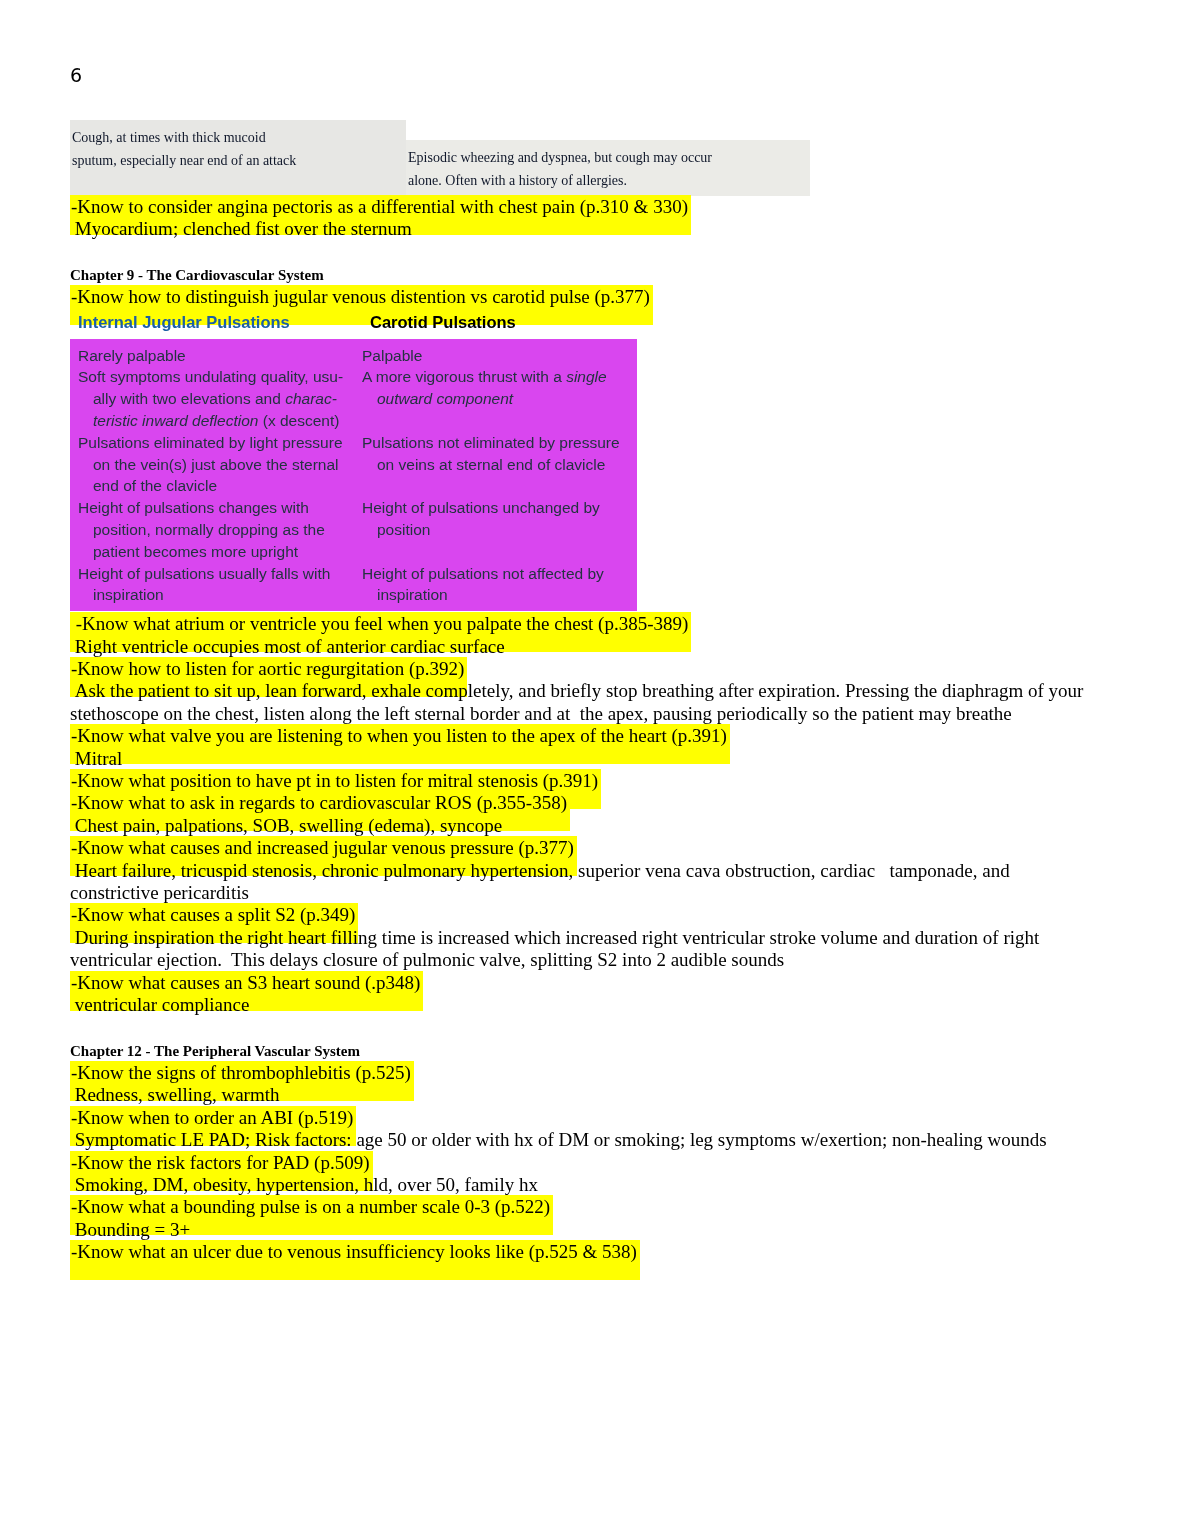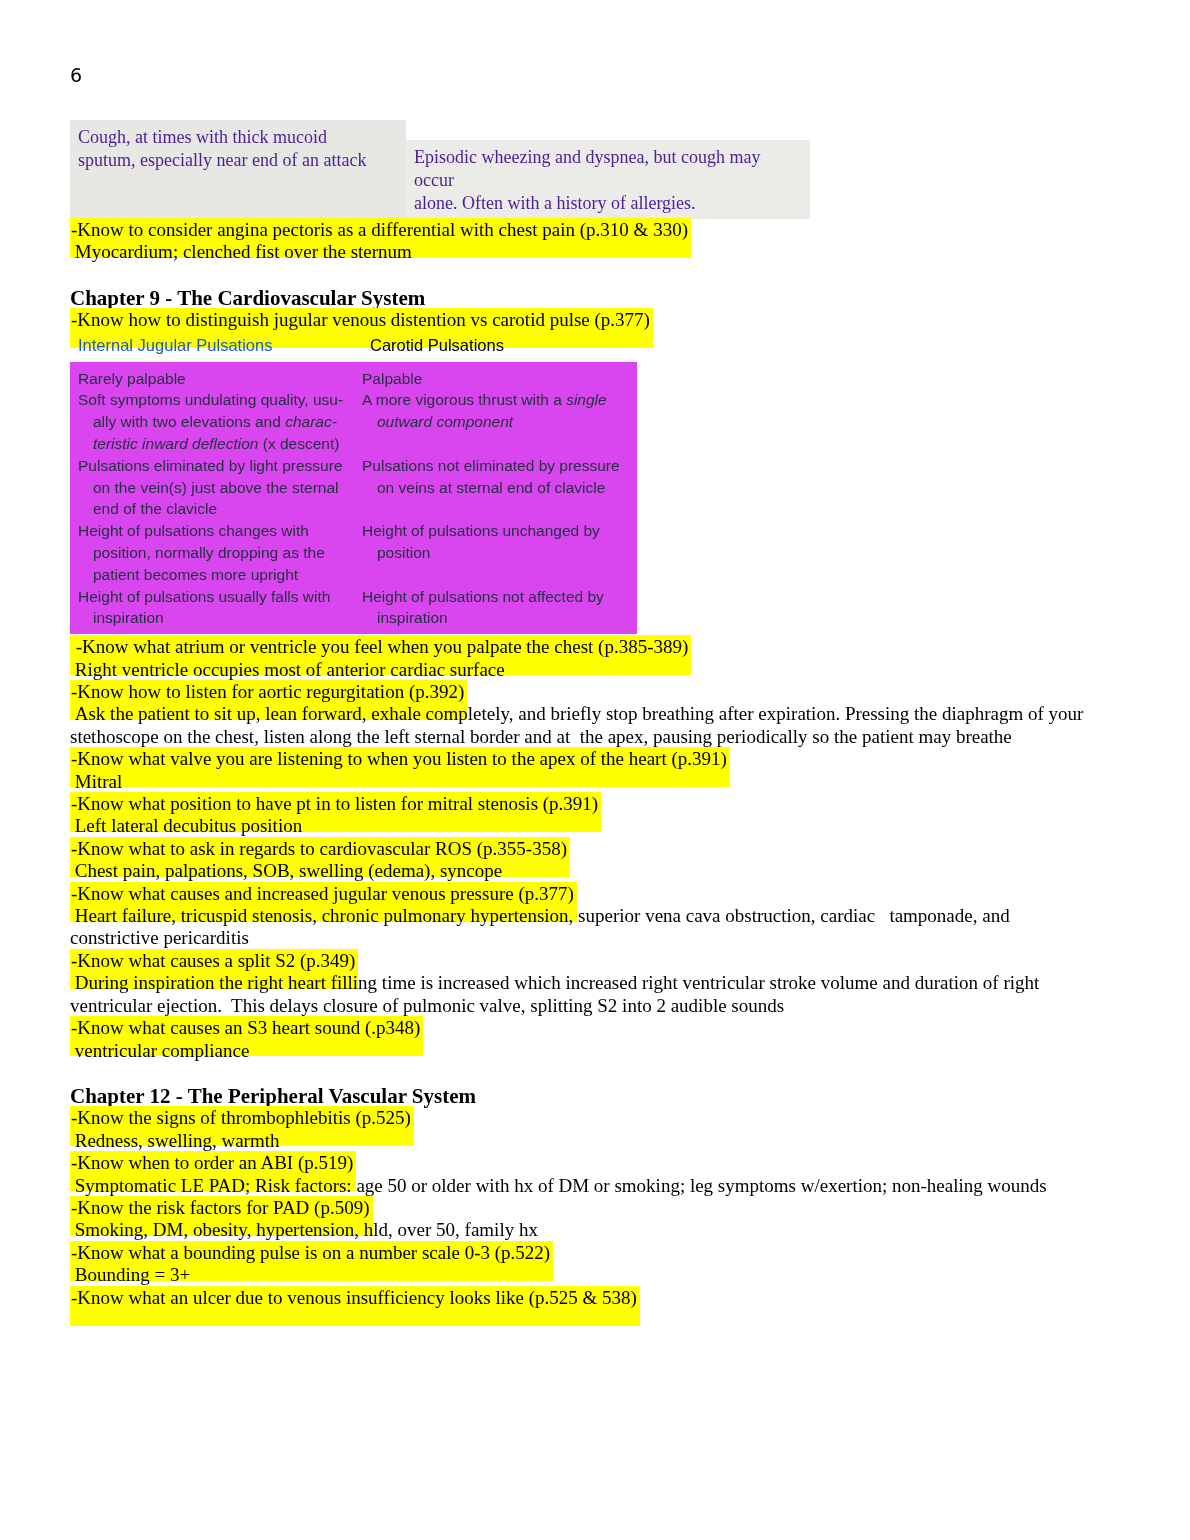--- a/index.html
+++ b/index.html
@@ -18,51 +18,51 @@
     margin-bottom:34px;
   }
 
   
   .clipping {
     width:740px;
     display:grid;
     grid-template-columns:336px 1fr;
   }
   .clip-cell {
-    font-size:18px; line-height:23px;
+    font-size:14px; line-height:23px;
     white-space:pre-line;
-    color:#4c1d95;
-    padding:6px 6px 4px 8px;
+    color:#0f172a;
+    padding:6px 6px 4px 2px;
   }
   .clip-left  { background:#e7e7e4; }
   .clip-right { background:#ebebe7;margin-top:20px; }
 
   
   .line {
     font-size:19px; line-height:22.4px;
     white-space:pre-wrap;
   }
   mark.hl {
     background:#ffff00;
     color:#000;
     padding:1px 3px 18px 1px;
   }
   h2.chapter {
-    font-size:21px; line-height:22.4px;
+    font-size:15px; line-height:22.4px;
     font-weight:bold;
     margin-top:23px;
   }
 
   
   .jvd-table { width:567px; margin:1px 0 2px 0; }
   .t-header {
     display:grid; grid-template-columns:292px 1fr;
     padding:3px 0 7px 8px;
     font-family:"Liberation Sans", sans-serif;
-    font-weight:normal; font-size:16.5px; line-height:19px;
+    font-weight:bold; font-size:16.5px; line-height:19px;
     background:#ffffff;
   }
   .t-body {
     background:#d946ef;
     padding:6px 4px 5px 8px;
     font-family:"Liberation Sans", sans-serif;
     font-size:15.5px; line-height:21.8px;
     color:#243240;
   }
   .t-row { display:grid; grid-template-columns:284px 1fr; }
@@ -158,21 +158,20 @@
 
   <div id="ch9-lines">
       <div class="line"><mark class="hl"> -Know what atrium or ventricle you feel when you palpate the chest (p.385-389)</mark></div>
       <div class="line"> Right ventricle occupies most of anterior cardiac surface</div>
       <div class="line"><mark class="hl">-Know how to listen for aortic regurgitation (p.392)</mark></div>
       <div class="line"> Ask the patient to sit up, lean forward, exhale completely, and briefly stop breathing after expiration. Pressing the diaphragm of your
 stethoscope on the chest, listen along the left sternal border and at  the apex, pausing periodically so the patient may breathe</div>
       <div class="line"><mark class="hl">-Know what valve you are listening to when you listen to the apex of the heart (p.391)</mark></div>
       <div class="line"> Mitral</div>
       <div class="line"><mark class="hl">-Know what position to have pt in to listen for mitral stenosis (p.391)</mark></div>
-      <div class="line"> Left lateral decubitus position</div>
       <div class="line"><mark class="hl">-Know what to ask in regards to cardiovascular ROS (p.355-358)</mark></div>
       <div class="line"> Chest pain, palpations, SOB, swelling (edema), syncope</div>
       <div class="line"><mark class="hl">-Know what causes and increased jugular venous pressure (p.377)</mark></div>
       <div class="line"> Heart failure, tricuspid stenosis, chronic pulmonary hypertension, superior vena cava obstruction, cardiac   tamponade, and
 constrictive pericarditis</div>
       <div class="line"><mark class="hl">-Know what causes a split S2 (p.349)</mark></div>
       <div class="line"> During inspiration the right heart filling time is increased which increased right ventricular stroke volume and duration of right
 ventricular ejection.  This delays closure of pulmonic valve, splitting S2 into 2 audible sounds</div>
       <div class="line"><mark class="hl">-Know what causes an S3 heart sound (.p348)</mark></div>
       <div class="line"> ventricular compliance</div>

